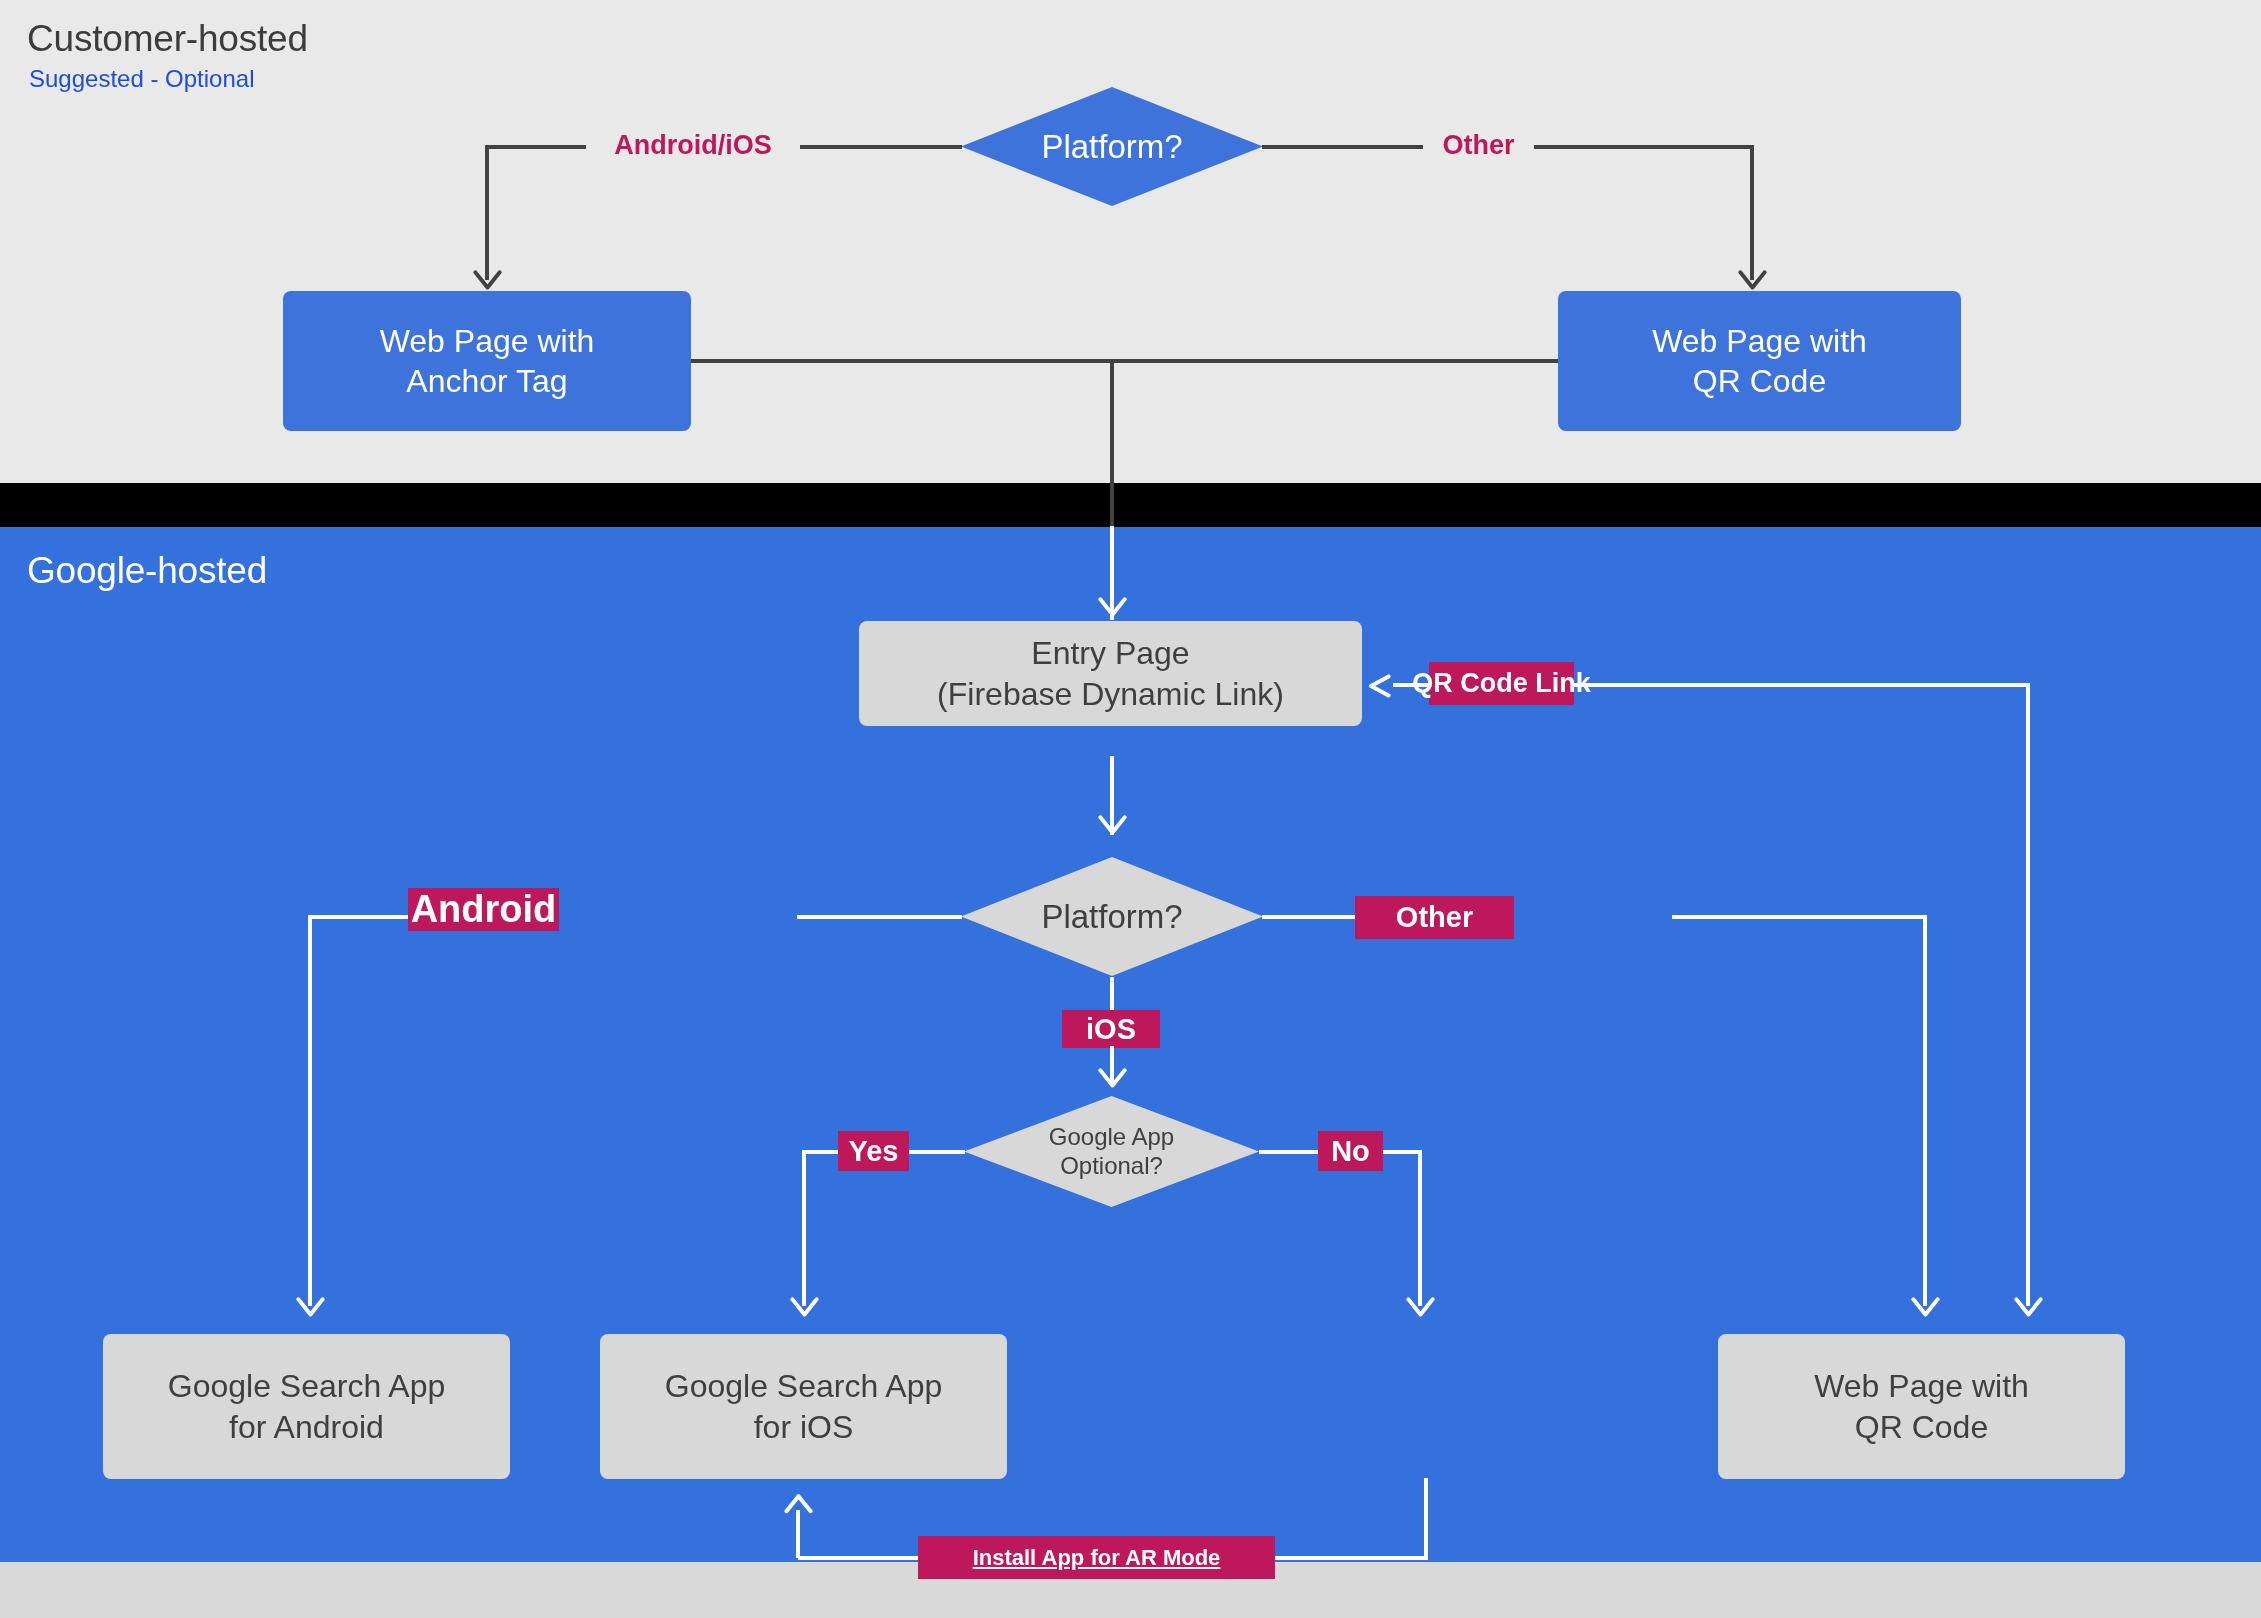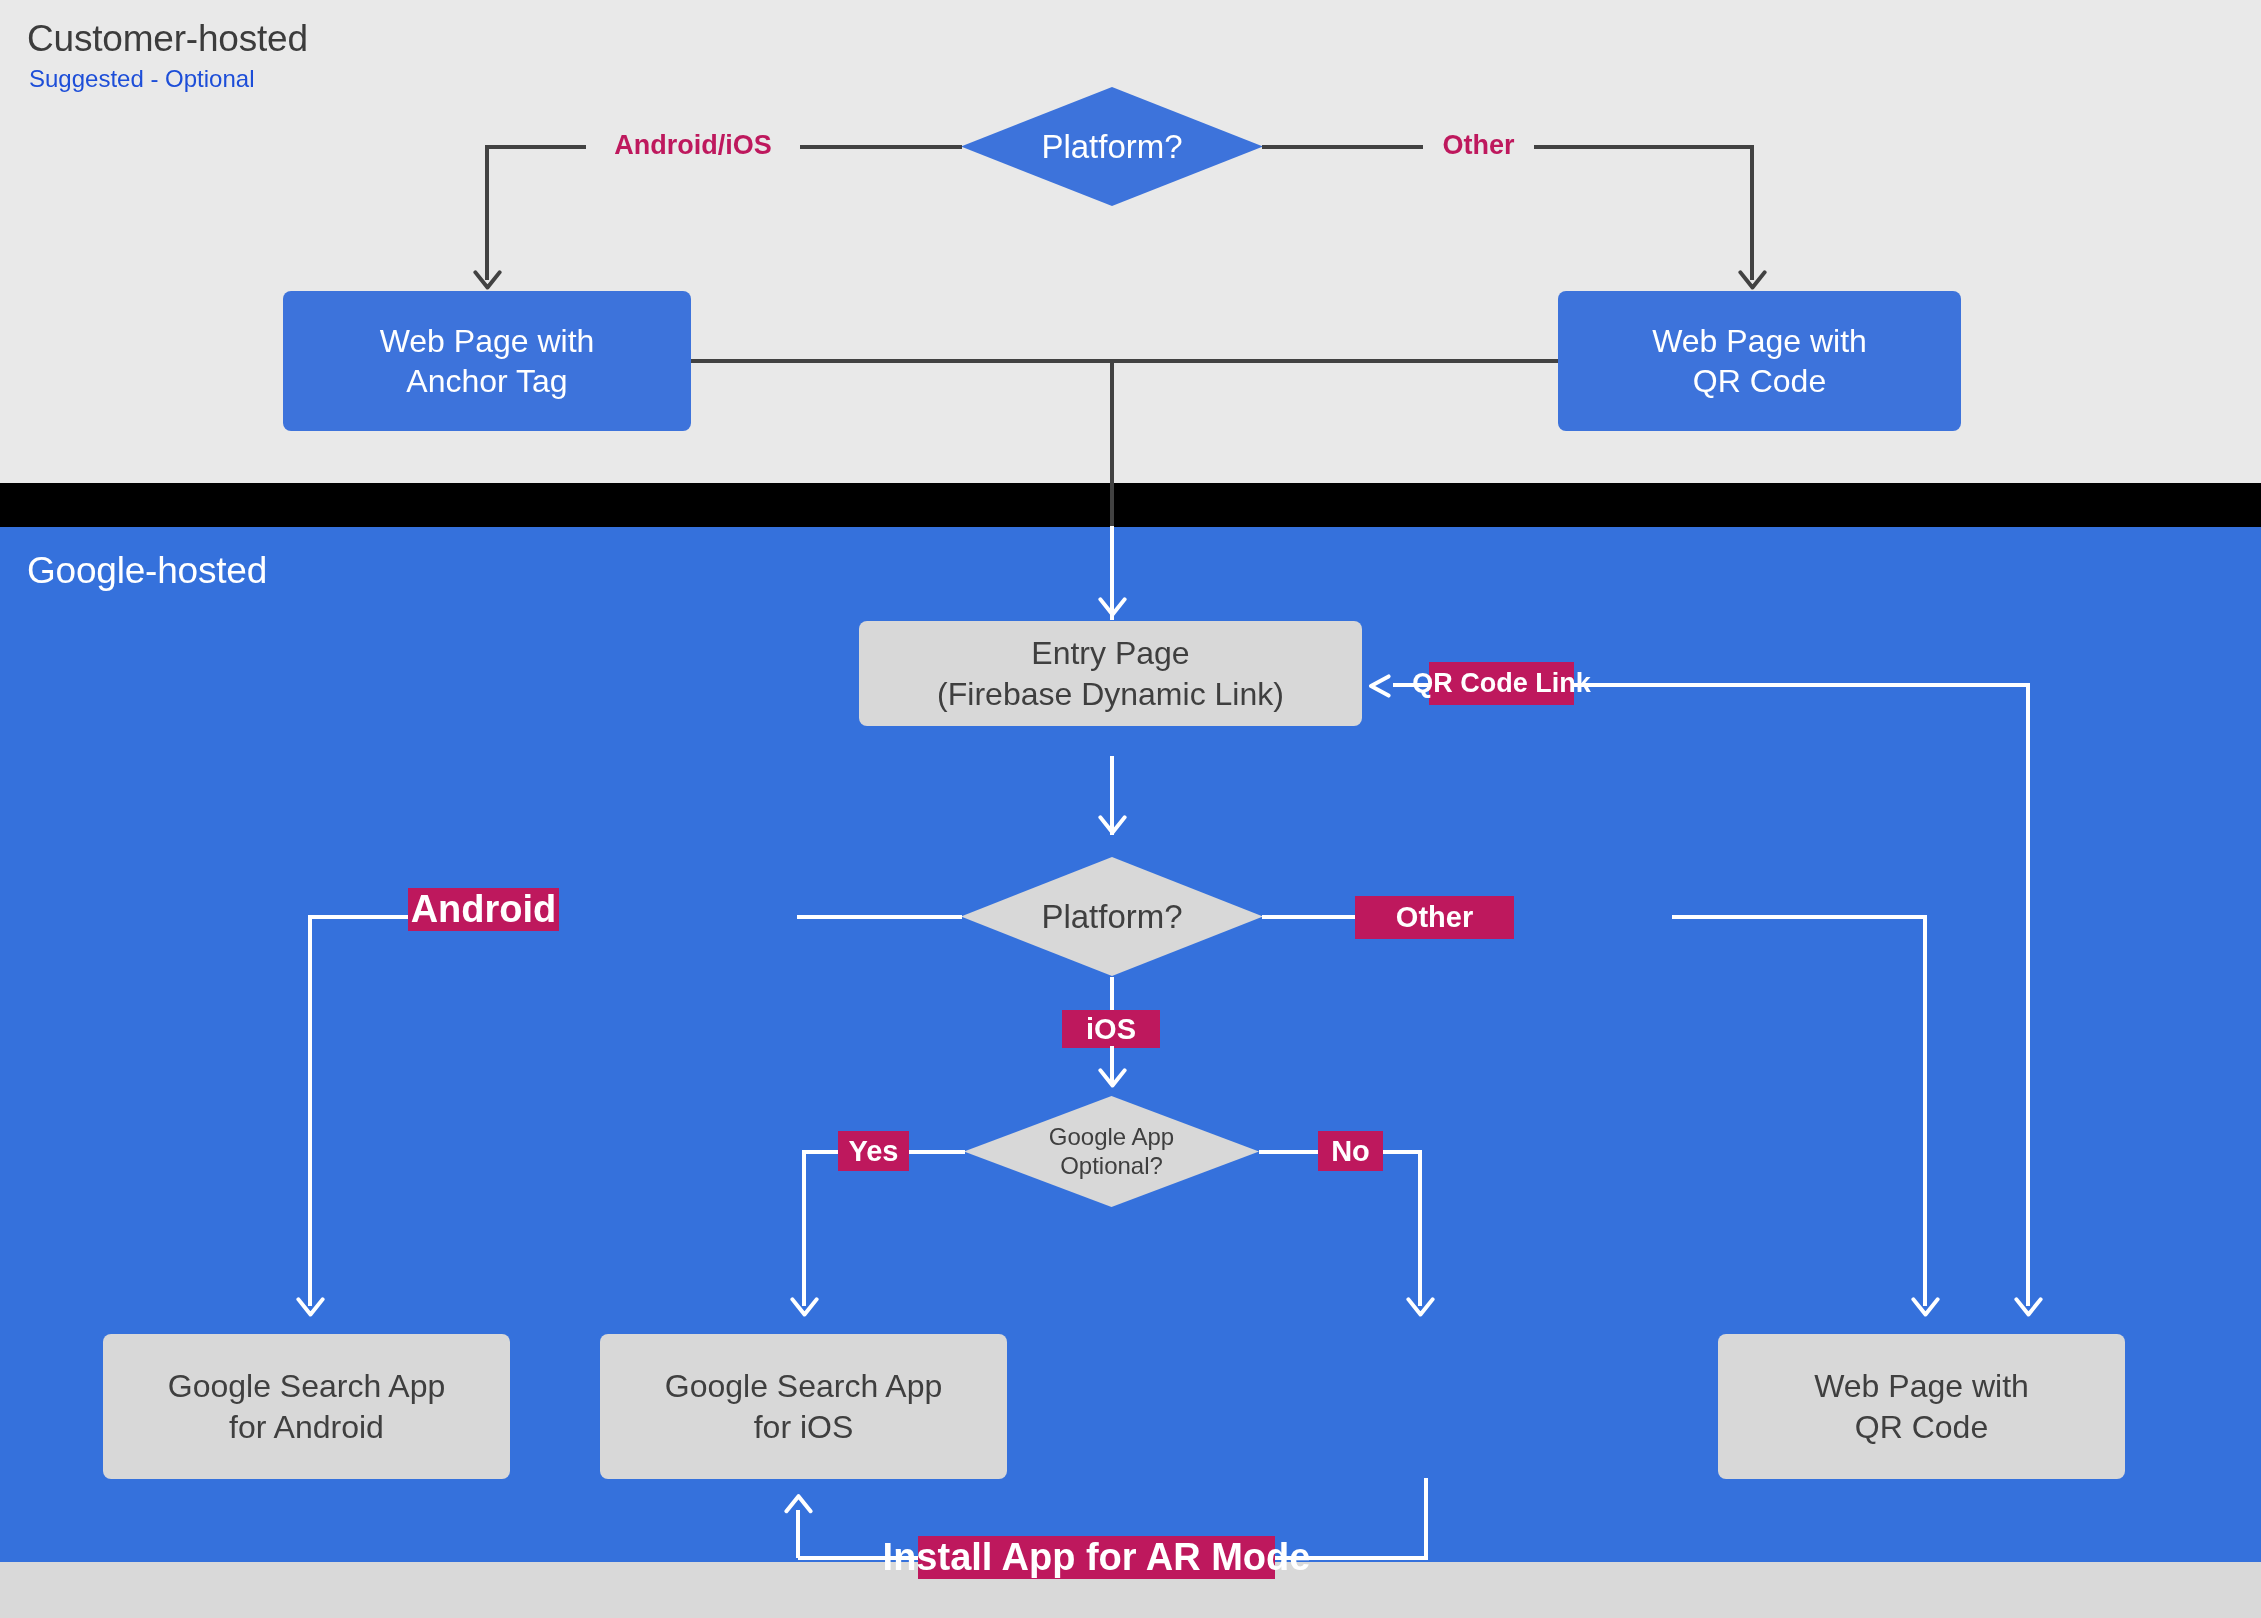--- a/index.html
+++ b/index.html
@@ -234,16 +234,16 @@
 
   <div class="vline white" style="left:1424px; top:1478px; height:82px;"></div>
   <div class="hline white" style="left:1272px; top:1556px; width:155px;"></div>
   <div class="hline white" style="left:798px; top:1556px; width:123px;"></div>
   <div class="vline white" style="left:796px; top:1510px; height:48px;"></div>
   <div class="arrow" style="left:784px; top:1493px;">
     <svg viewBox="0 0 36 26" preserveAspectRatio="none">
       <path d="M3 23 L18 4 L33 23" fill="none" stroke="#ffffff" stroke-width="5" stroke-linecap="round" stroke-linejoin="round"></path>
     </svg>
   </div>
-  <div class="elabel light" style="left:918px; top:1536px; width:357px; height:43px; font-size:38px;">Install App for AR Mode</div>
+  <div class="elabel light" style="left:918px; top:1536px; width:357px; height:43px; font-size:22px;text-decoration:underline;">Install App for AR Mode</div>
 
 </div>
 
 
 </body></html>

